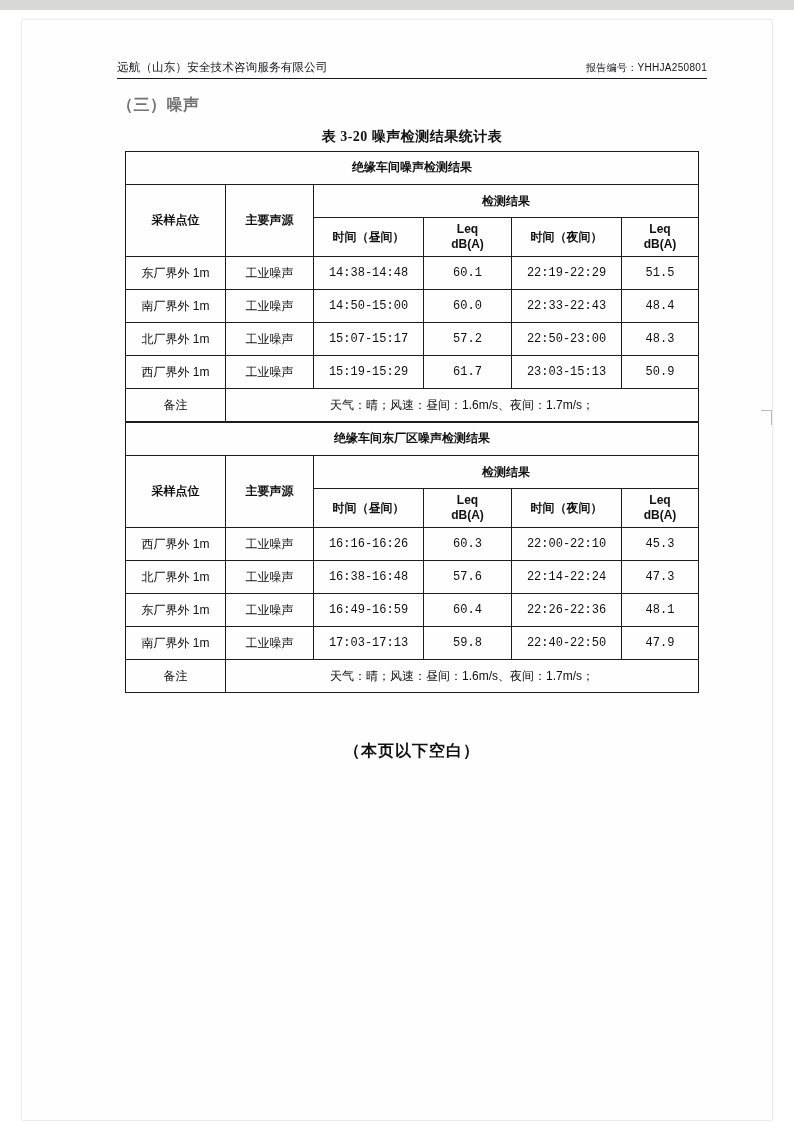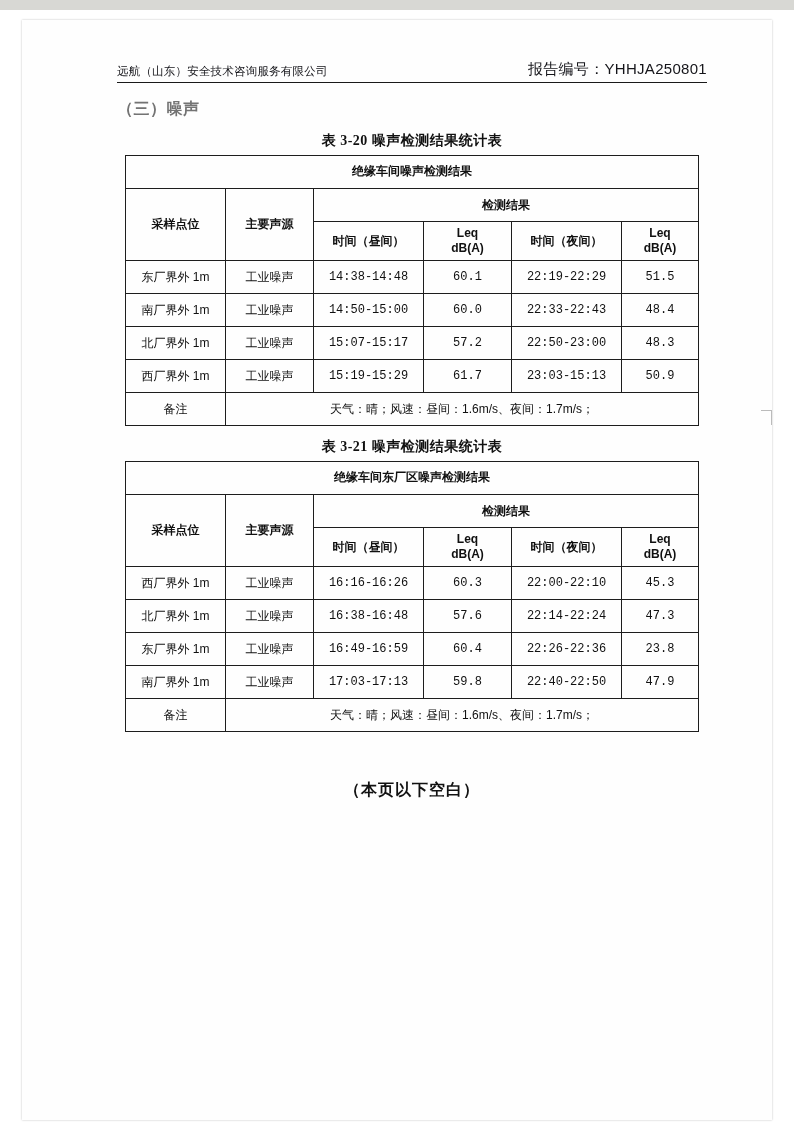--- a/index.html
+++ b/index.html
@@ -41,21 +41,21 @@
     justify-content: space-between;
     align-items: flex-end;
     font-size: 11.5px;
     font-family: "Liberation Sans", sans-serif;
     color: #15151a;
     padding-bottom: 3px;
     border-bottom: 1.2px solid #1a1a1a;
     letter-spacing: 0.2px;
   }
   .doc-header .right {
-    font-size: 15px;
+    font-size: 10px;
     letter-spacing: 0.3px;
   }
   .section-title {
     margin-top: 16px;
     font-size: 16px;
     font-weight: bold;
     color: #737373;
     font-family: "Liberation Sans", sans-serif;
     letter-spacing: 0.5px;
   }
@@ -236,21 +236,20 @@
             <td class="mono">23:03-15:13</td>
             <td class="mono">50.9</td>
           </tr>
           <tr>
             <td class="note-label">备注</td>
             <td class="note-text" colspan="5">天气：晴；风速：昼间：1.6m/s、夜间：1.7m/s；</td>
           </tr>
         </tbody>
       </table>
 
-      <div class="table-caption">表 3-21  噪声检测结果统计表</div>
 
       <table class="rpt">
         <colgroup>
           <col style="width:100px">
             <col style="width:88px">
             <col style="width:110px">
             <col style="width:88px">
             <col style="width:110px">
             <col style="width:77px">
         </colgroup>
@@ -291,21 +290,21 @@
             <td class="mono">57.6</td>
             <td class="mono">22:14-22:24</td>
             <td class="mono">47.3</td>
           </tr>
           <tr>
             <td class="cellname">东厂界外 1m</td>
             <td class="cellname">工业噪声</td>
             <td class="mono">16:49-16:59</td>
             <td class="mono">60.4</td>
             <td class="mono">22:26-22:36</td>
-            <td class="mono">23.8</td>
+            <td class="mono">48.1</td>
           </tr>
           <tr>
             <td class="cellname">南厂界外 1m</td>
             <td class="cellname">工业噪声</td>
             <td class="mono">17:03-17:13</td>
             <td class="mono">59.8</td>
             <td class="mono">22:40-22:50</td>
             <td class="mono">47.9</td>
           </tr>
           <tr>

